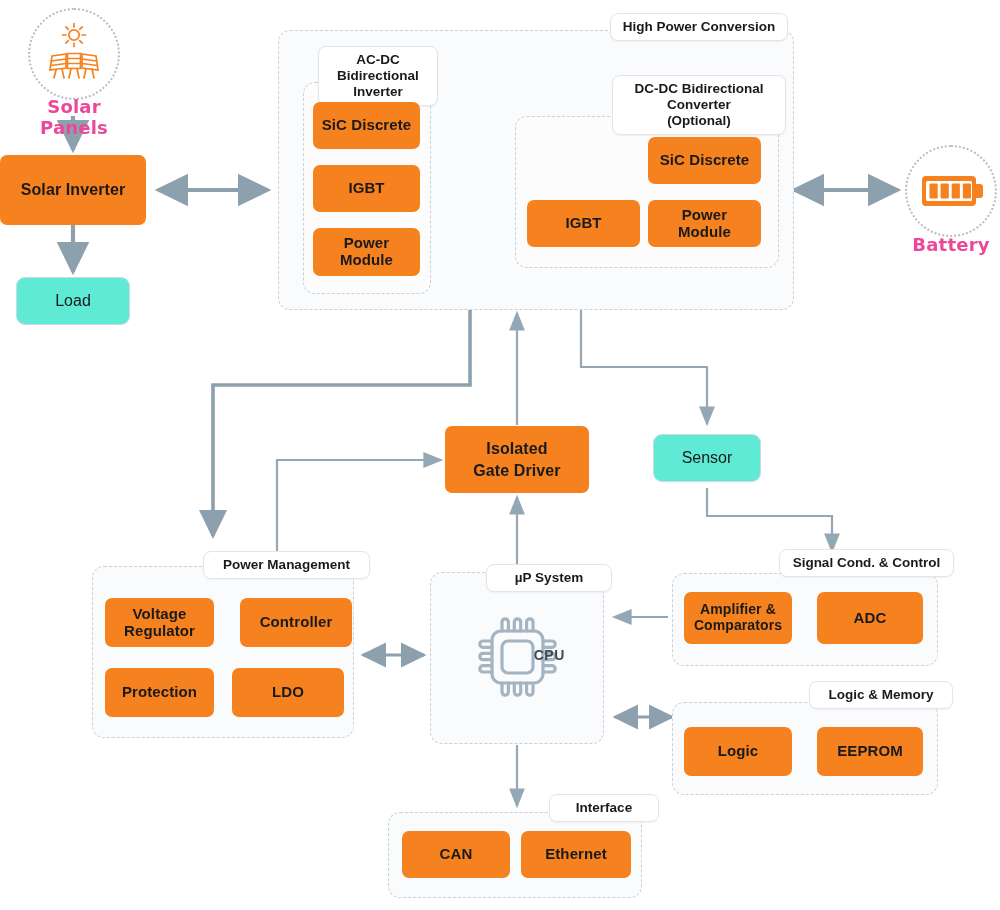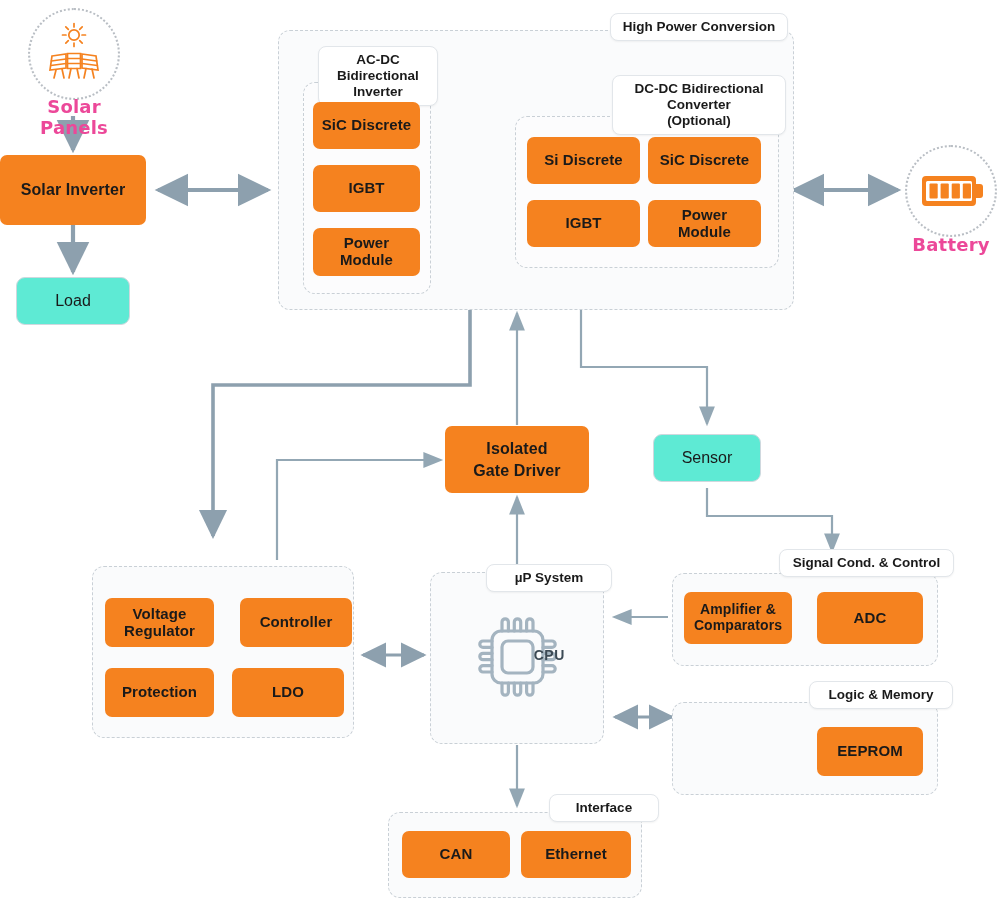--- a/index.html
+++ b/index.html
@@ -178,21 +178,20 @@
   <div class="chip abs" style="left:313px;top:102px;width:107px;height:47px;">SiC Discrete</div>
   <div class="chip abs" style="left:313px;top:165px;width:107px;height:47px;">IGBT</div>
   <div class="chip abs" style="left:313px;top:228px;width:107px;height:48px;white-space:pre-line;">Power
 Module</div>
 
   <div class="group plain abs" style="left:515px;top:116px;width:264px;height:152px;"></div>
   <div class="gtitle" style="left:612px;top:75px;width:152px;">DC-DC Bidirectional
 Converter
 (Optional)</div>
 
-  <div class="chip abs" style="left:527px;top:137px;width:113px;height:47px;">Si Discrete</div>
   <div class="chip abs" style="left:648px;top:137px;width:113px;height:47px;">SiC Discrete</div>
   <div class="chip abs" style="left:527px;top:200px;width:113px;height:47px;">IGBT</div>
   <div class="chip abs" style="left:648px;top:200px;width:113px;height:47px;white-space:pre-line;">Power
 Module</div>
 
   <div class="dotcircle abs" style="left:905px;top:145px;width:92px;height:92px;"></div>
   <div class="abs" style="left:922px;top:170px;width:62px;height:42px;">
     <svg width="62" height="42" viewBox="0 0 62 42">
       <g fill="#F5821F">
         <path d="M4,6 h46 a4,4 0 0 1 4,4 v22 a4,4 0 0 1 -4,4 h-46 a4,4 0 0 1 -4,-4 v-22 a4,4 0 0 1 4,-4 z
@@ -208,20 +207,21 @@
   </div>
   <div class="iconcap" style="left:891px;top:234px;width:120px;">Battery</div>
 
   <div class="chip abs" style="left:445px;top:426px;width:144px;height:67px;
               white-space:pre-line;font-size:16px;line-height:1.35;">Isolated
 Gate Driver</div>
 
   <div class="wbox abs" style="left:653px;top:434px;width:108px;height:48px;">Sensor</div>
 
   <div class="group abs" style="left:92px;top:566px;width:262px;height:172px;"></div>
+  <div class="gtitle" style="left:203px;top:551px;width:145px;">Power Management</div>
 
   <div class="chip abs" style="left:105px;top:598px;width:109px;height:49px;white-space:pre-line;">Voltage
 Regulator</div>
   <div class="chip abs" style="left:240px;top:598px;width:112px;height:49px;">Controller</div>
   <div class="chip abs" style="left:105px;top:668px;width:109px;height:49px;">Protection</div>
   <div class="chip abs" style="left:232px;top:668px;width:112px;height:49px;">LDO</div>
 
   <div class="group abs" style="left:430px;top:572px;width:174px;height:172px;"></div>
   <div class="gtitle" style="left:486px;top:564px;width:104px;">µP System</div>
 
@@ -256,20 +256,21 @@
   <div class="gtitle" style="left:779px;top:549px;width:153px;">Signal Cond. &amp; Control</div>
 
   <div class="chip abs" style="left:684px;top:592px;width:108px;height:52px;white-space:pre-line;
               font-size:14px;">Amplifier &amp;
 Comparators</div>
   <div class="chip abs" style="left:817px;top:592px;width:106px;height:52px;">ADC</div>
 
   <div class="group abs" style="left:672px;top:702px;width:266px;height:93px;"></div>
   <div class="gtitle" style="left:809px;top:681px;width:122px;">Logic &amp; Memory</div>
 
+  <div class="chip abs" style="left:684px;top:727px;width:108px;height:49px;">Logic</div>
   <div class="chip abs" style="left:817px;top:727px;width:106px;height:49px;">EEPROM</div>
 
   <div class="group abs" style="left:388px;top:812px;width:254px;height:86px;"></div>
   <div class="gtitle" style="left:549px;top:794px;width:88px;">Interface</div>
 
   <div class="chip abs" style="left:402px;top:831px;width:108px;height:47px;">CAN</div>
   <div class="chip abs" style="left:521px;top:831px;width:110px;height:47px;">Ethernet</div>
 
 </div>
 

